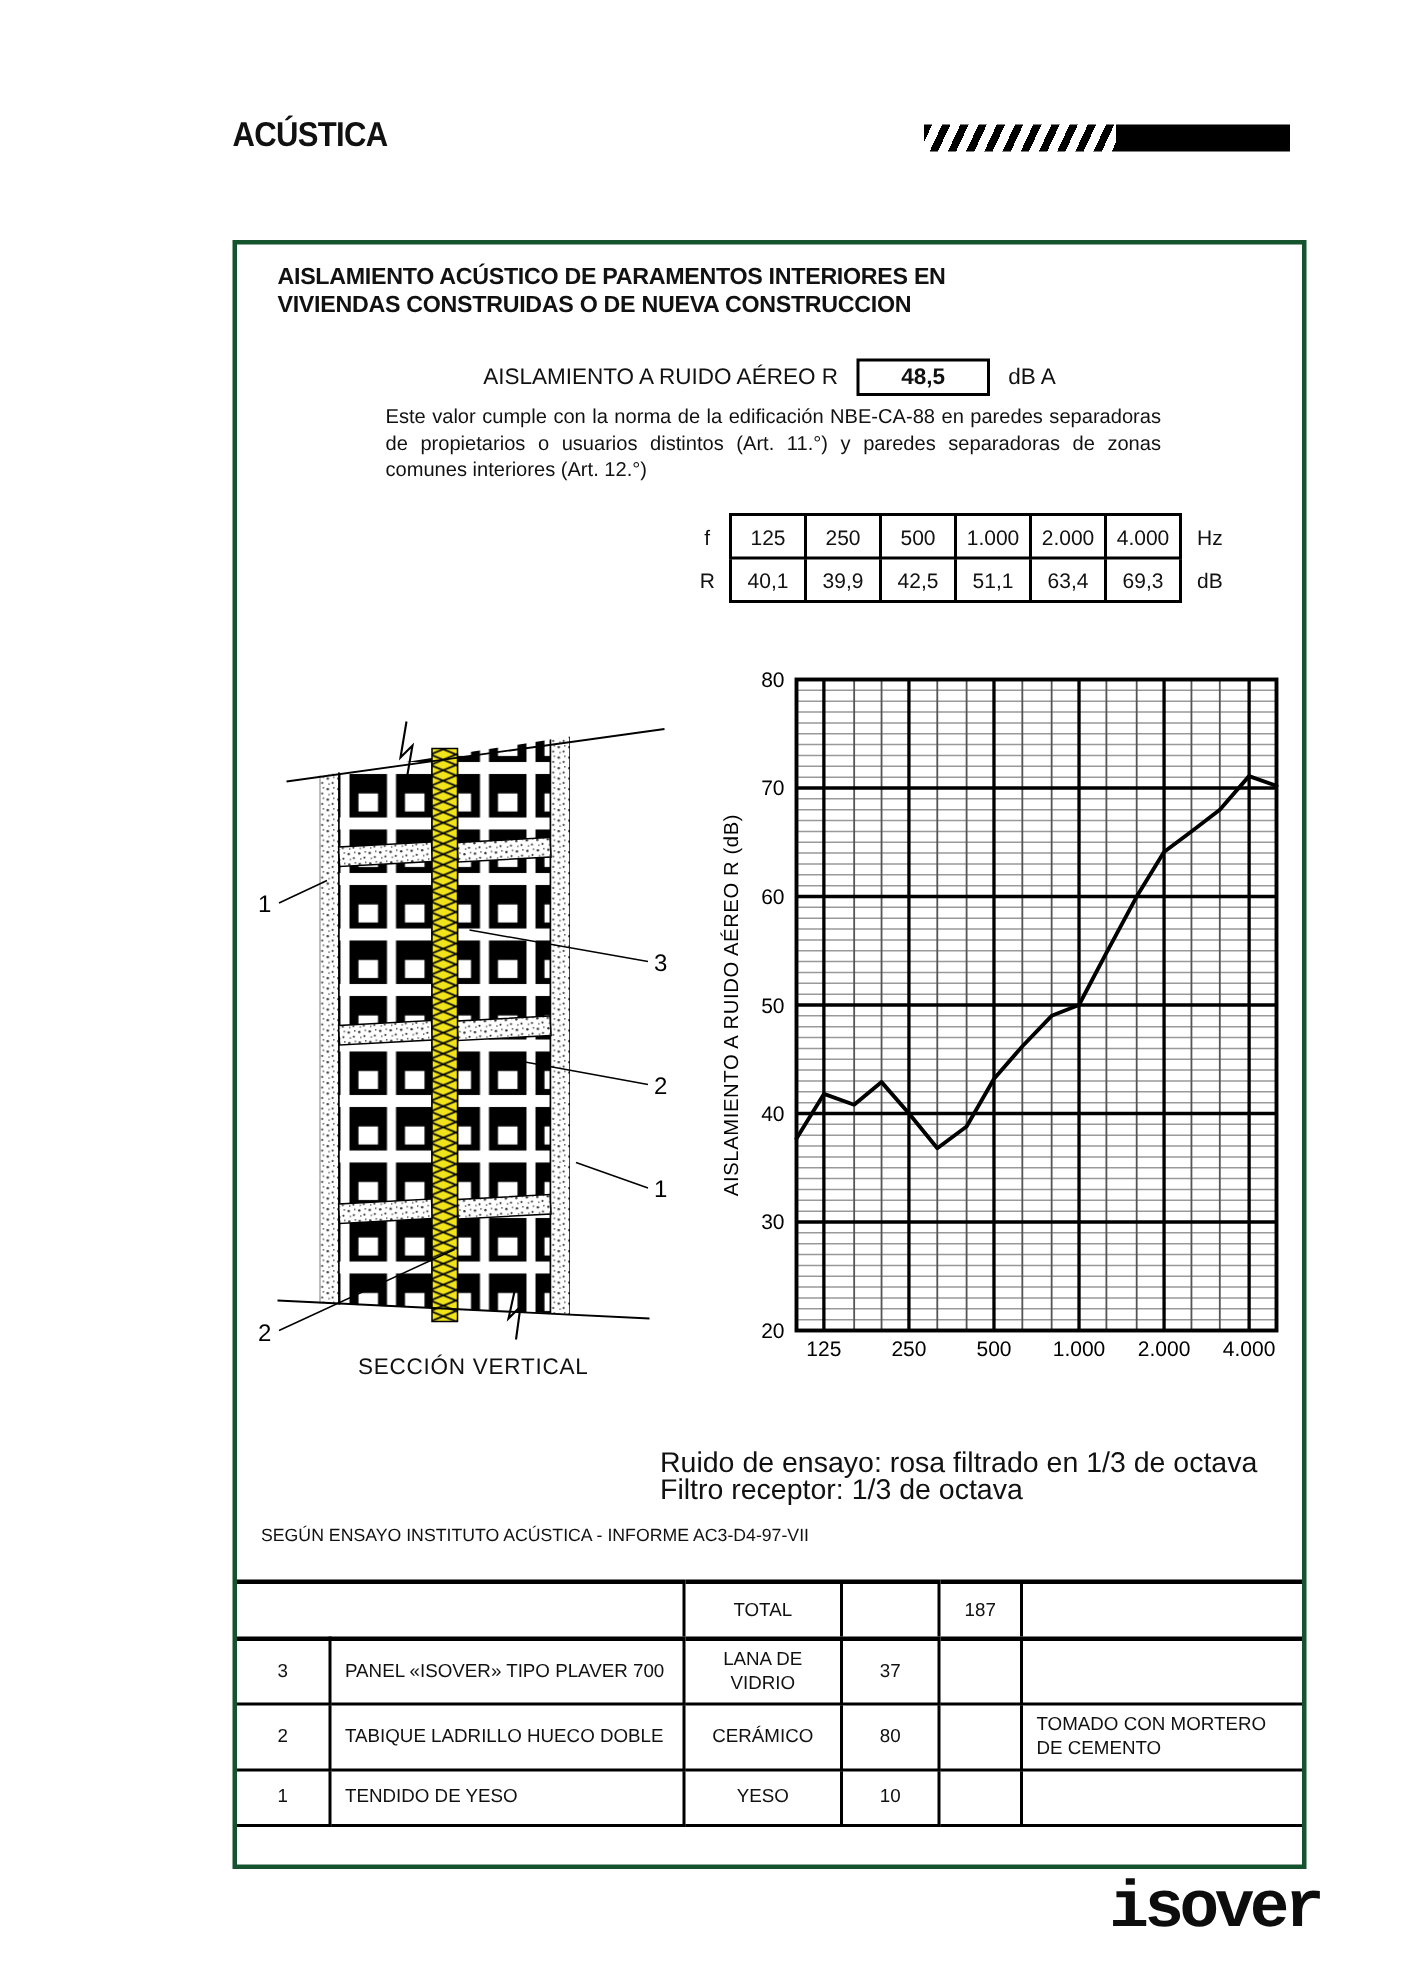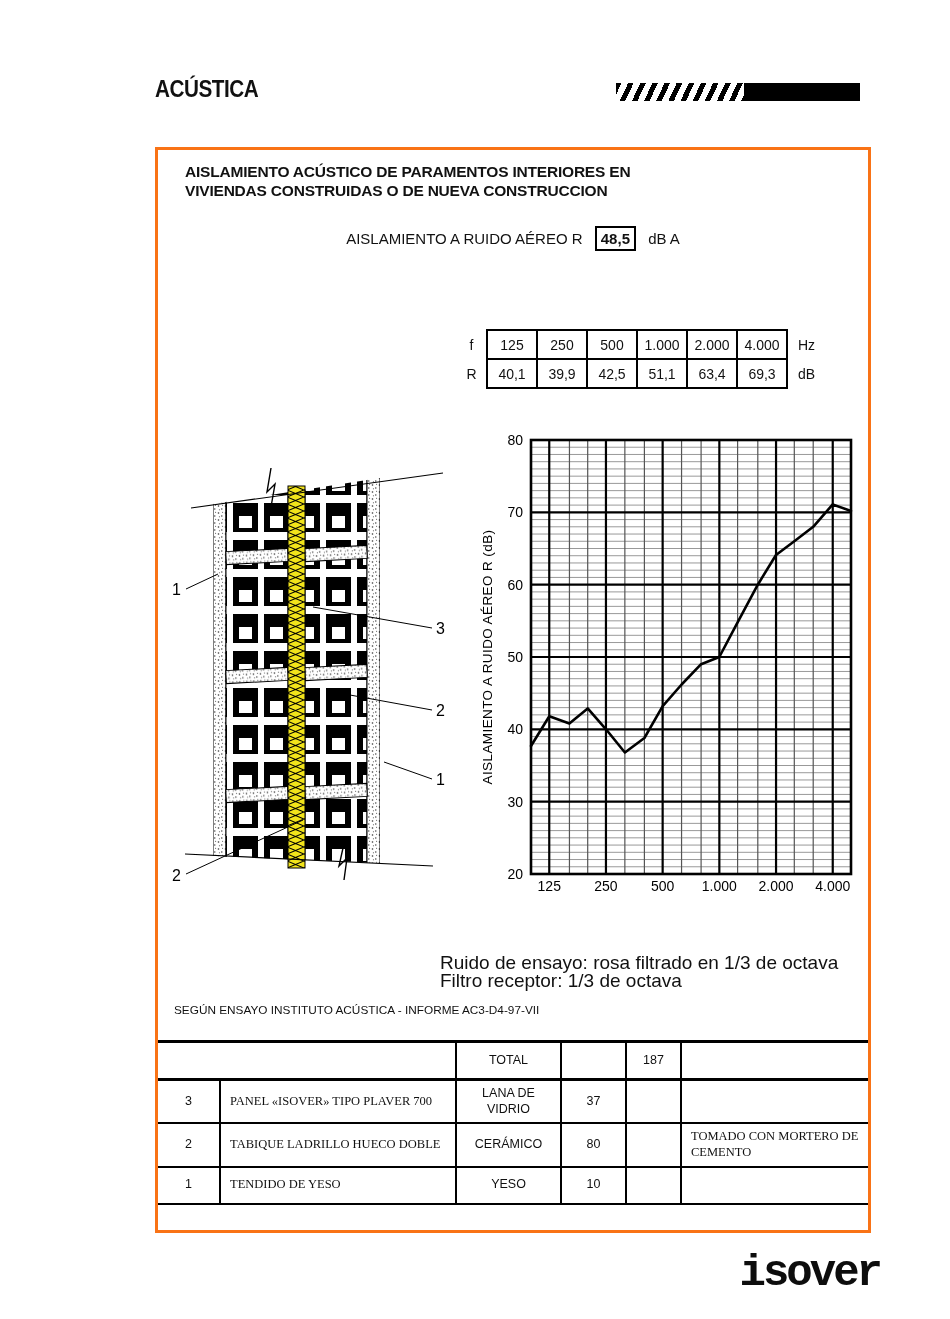--- a/index.html
+++ b/index.html
@@ -7,29 +7,29 @@
          font-family:"Liberation Sans", sans-serif; color:#111; }
   .page { position:absolute; inset:0; }
 
   .hdr-title { position:absolute; left:155px; top:76px; font-size:23px; font-weight:bold;
                letter-spacing:-0.5px; transform:scaleX(0.9); transform-origin:left center; }
   .hdr-bar { position:absolute; left:616px; top:83px; width:244px; height:18px; display:flex; }
   .hdr-bar .stripes { width:128px; height:100%;
       background:repeating-linear-gradient(115deg,#000 0 5px,#fff 5px 11px); }
   .hdr-bar .solid { flex:1; background:#000; }
 
-  .main-box { position:absolute; left:155px; top:147px; width:716px; height:1086px;
-              border:3px solid #f97316; }
+  .main-box { position:absolute; left:155px; top:160px; width:716px; height:1086px;
+              border:3px solid #14532d; }
 
   .box-heading { position:absolute; left:27px; top:12px; font-size:15.5px; font-weight:bold;
                  line-height:19px; letter-spacing:-0.2px; }
 
   .airborne { position:absolute; left:0; top:76px; width:100%; text-align:center;
               font-size:15px; }
-  .airborne .val-box { display:inline-block; border:2px solid #000; padding:2px 4px;
+  .airborne .val-box { display:inline-block; border:2px solid #000; padding:2px 28px;
               font-weight:bold; margin:0 8px; }
 
   .para { position:absolute; left:99px; top:106px; width:517px; font-size:13.4px;
           line-height:17.6px; text-align:justify; }
 
   .freq-wrap { position:absolute; left:299px; top:179px; }
   table.freq { border-collapse:collapse; }
   table.freq td { width:50px; height:29px; text-align:center; font-size:14px;
                   border:2px solid #000; padding:0; }
   table.freq td.lbl { border:none; width:30px; }
@@ -49,21 +49,21 @@
   .source { position:absolute; left:16px; top:853px; font-size:11.8px; }
 
   table.btable { position:absolute; left:0; top:890px; width:100%; border-collapse:collapse;
                  table-layout:fixed; font-size:12.5px; }
   table.btable td { border:2px solid #000; padding:5px 6px; text-align:center;
                     vertical-align:middle; line-height:1.25; }
   table.btable td:first-child { border-left:none; }
   table.btable td:last-child { border-right:none; }
   table.btable tr.r-total td { border-top:3px solid #000; border-bottom:3px solid #000; }
   table.btable tr.r-head td { border-top:3px solid #000; border-bottom:none; font-weight:bold; }
-  table.btable td.left { text-align:left; padding-left:9px;font-family:Liberation Serif, serif; }
+  table.btable td.left { text-align:left; padding-left:9px; }
 
   .logo { position:absolute; left:705px; top:1248px; width:175px; text-align:right;
           font-size:44px; font-weight:bold; letter-spacing:-3px; color:#0d0d0d;font-family:Liberation Mono, monospace; }
 </style>
 </head>
 <body>
 
 <div class="page">
 
   <div class="hdr-title">ACÚSTICA</div>
@@ -78,20 +78,21 @@
       <div>AISLAMIENTO ACÚSTICO DE PARAMENTOS INTERIORES EN</div>
       <div>VIVIENDAS CONSTRUIDAS O DE NUEVA CONSTRUCCION</div>
     </div>
 
     <div class="airborne">
       <span>AISLAMIENTO A RUIDO AÉREO R</span>
       <span class="val-box">48,5</span>
       <span>dB A</span>
     </div>
 
+    <div class="para">Este valor cumple con la norma de la edificación NBE-CA-88 en paredes separadoras de propietarios o usuarios distintos (Art. 11.°) y paredes separadoras de zonas comunes interiores (Art. 12.°)</div>
 
     <div class="freq-wrap">
       <table class="freq">
         <tbody>
             <tr>
           <td class="lbl">f</td>
           <td>125</td>
           <td>250</td>
           <td>500</td>
           <td>1.000</td>
@@ -164,20 +165,21 @@
         <line x1="18" y1="412" x2="135" y2="358" stroke="#000" stroke-width="1"></line>
         <text x="4" y="419">2</text>
         <line x1="264" y1="166" x2="145" y2="145" stroke="#000" stroke-width="1"></line>
         <text x="268" y="172">3</text>
         <line x1="264" y1="248" x2="182" y2="233" stroke="#000" stroke-width="1"></line>
         <text x="268" y="254">2</text>
         <line x1="264" y1="317" x2="216" y2="300" stroke="#000" stroke-width="1"></line>
         <text x="268" y="323">1</text>
       </g>
     </svg>
+    <div class="diagram-caption">SECCIÓN VERTICAL</div>
 
     <svg id="chart-svg" class="chart-svg" width="405" height="480" viewBox="0 0 405 480">
       <text x="14" y="235" transform="rotate(-90 14 235)" text-anchor="middle" font-size="13.5" letter-spacing="0.4">AISLAMIENTO A RUIDO AÉREO R (dB)</text>
     <line x1="53" y1="444.76666666666665" x2="373" y2="444.76666666666665" stroke="#999" stroke-width="1"></line>
         <line x1="53" y1="437.53333333333336" x2="373" y2="437.53333333333336" stroke="#999" stroke-width="1"></line>
         <line x1="53" y1="430.3" x2="373" y2="430.3" stroke="#999" stroke-width="1"></line>
         <line x1="53" y1="423.06666666666666" x2="373" y2="423.06666666666666" stroke="#999" stroke-width="1"></line>
         <line x1="53" y1="415.8333333333333" x2="373" y2="415.8333333333333" stroke="#999" stroke-width="1"></line>
         <line x1="53" y1="408.6" x2="373" y2="408.6" stroke="#999" stroke-width="1"></line>
         <line x1="53" y1="401.3666666666667" x2="373" y2="401.3666666666667" stroke="#999" stroke-width="1"></line>

